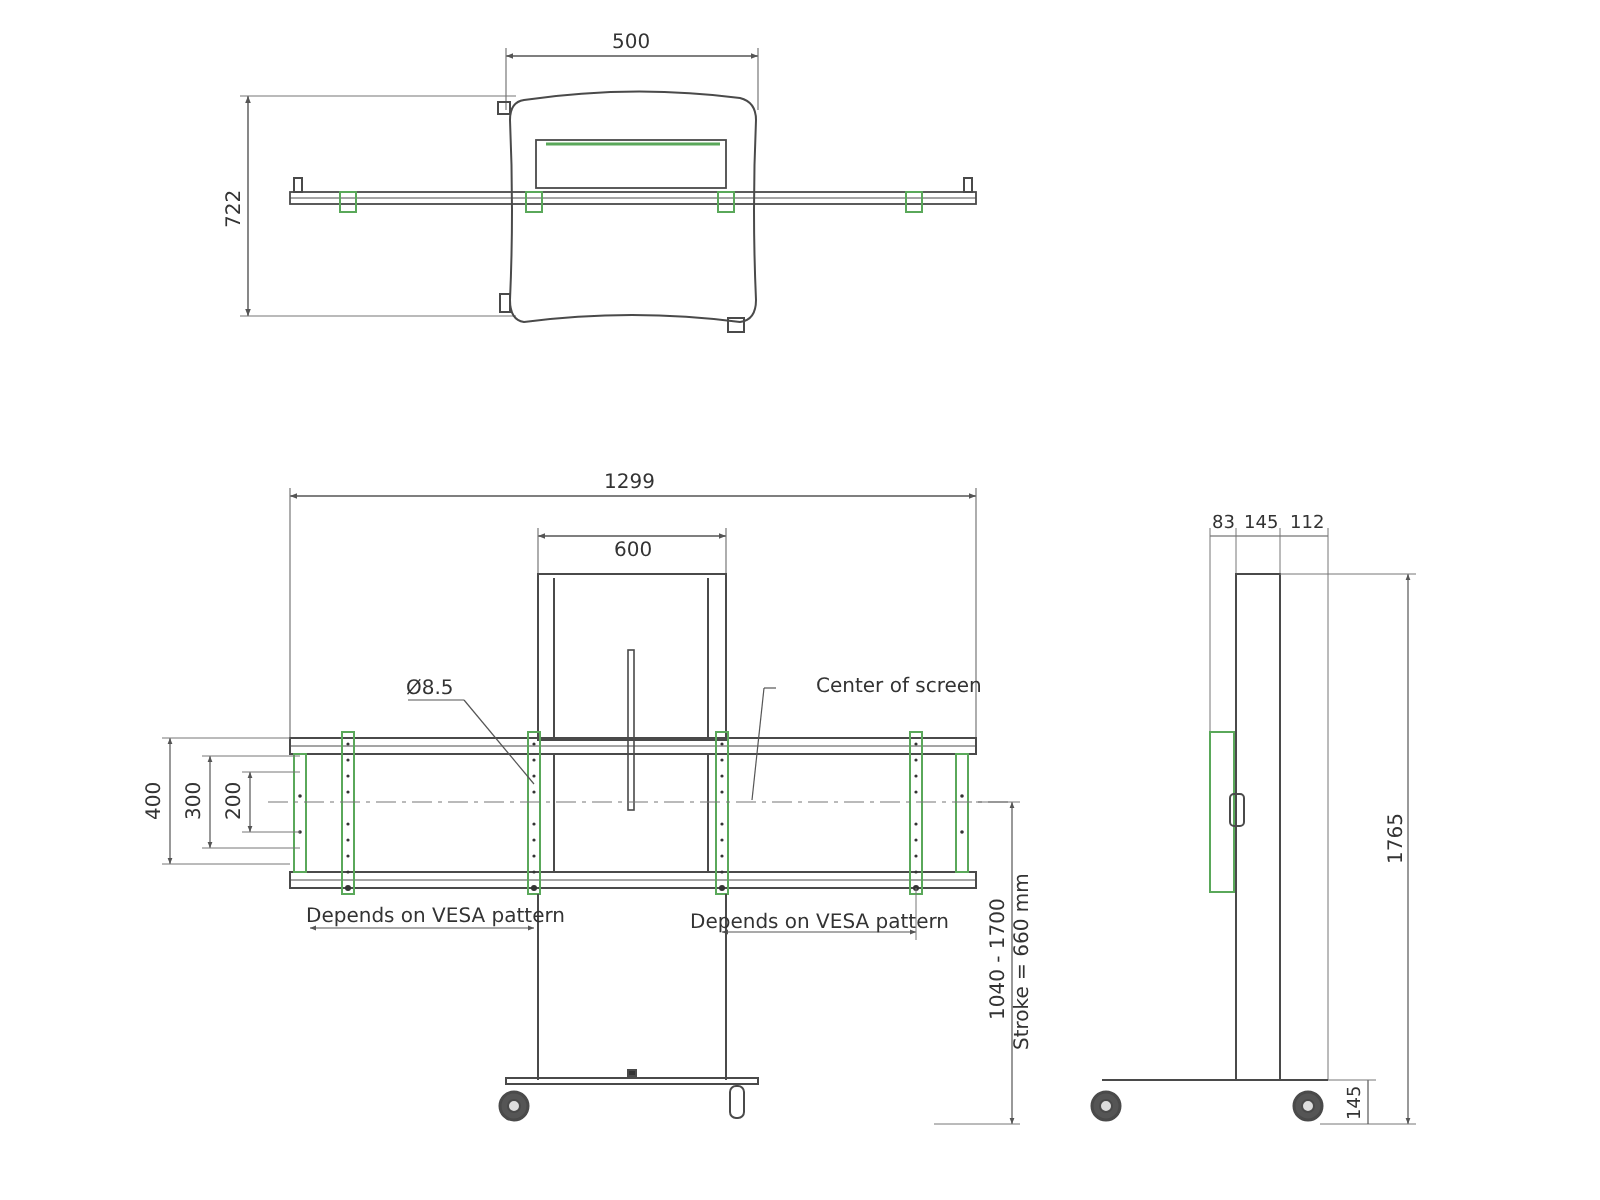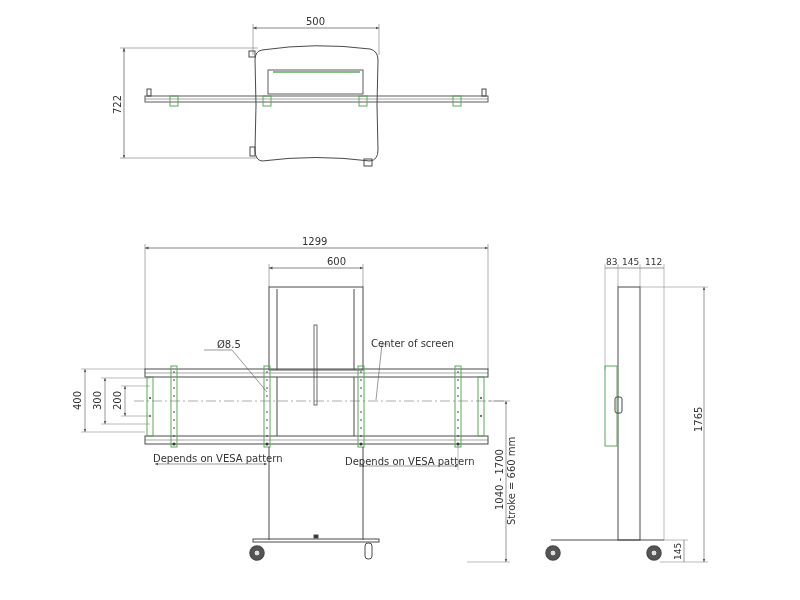--- a/index.html
+++ b/index.html
@@ -186,23 +186,23 @@
 
     <line x1="684" y1="540" x2="684" y2="562" stroke="#555" stroke-width="0.6"></line>
     <line x1="664" y1="540" x2="688" y2="540" stroke="#777" stroke-width="0.5"></line>
   </g>
 </svg>
 
 <div class="lbl" style="left:306px;top:17px;">500</div>
 <div class="lbl rot" style="left:113px;top:114px;">722</div>
 
 <div class="lbl" style="left:302px;top:237px;">1299</div>
-<div class="lbl" style="left:307px;top:257px;margin-left:20px;">600</div>
-<div class="lbl" style="left:203px;top:340px;margin-left:14px;">Ø8.5</div>
-<div class="lbl" style="left:371px;top:339px;">Center of screen</div>
+<div class="lbl" style="left:307px;top:271px;">600</div>
+<div class="lbl" style="left:203px;top:340px;">Ø8.5</div>
+<div class="lbl" style="left:408px;top:339px;">Center of screen</div>
 
 <div class="lbl rot" style="left:73px;top:410px;">400</div>
 <div class="lbl rot" style="left:93px;top:410px;">300</div>
 <div class="lbl rot" style="left:113px;top:410px;">200</div>
 
 <div class="lbl" style="left:153px;top:454px;">Depends on VESA pattern</div>
 <div class="lbl" style="left:345px;top:457px;">Depends on VESA pattern</div>
 
 <div class="lbl rot" style="left:495px;top:510px;">1040 - 1700</div>
 <div class="lbl rot" style="left:507px;top:525px;">Stroke = 660 mm</div>

